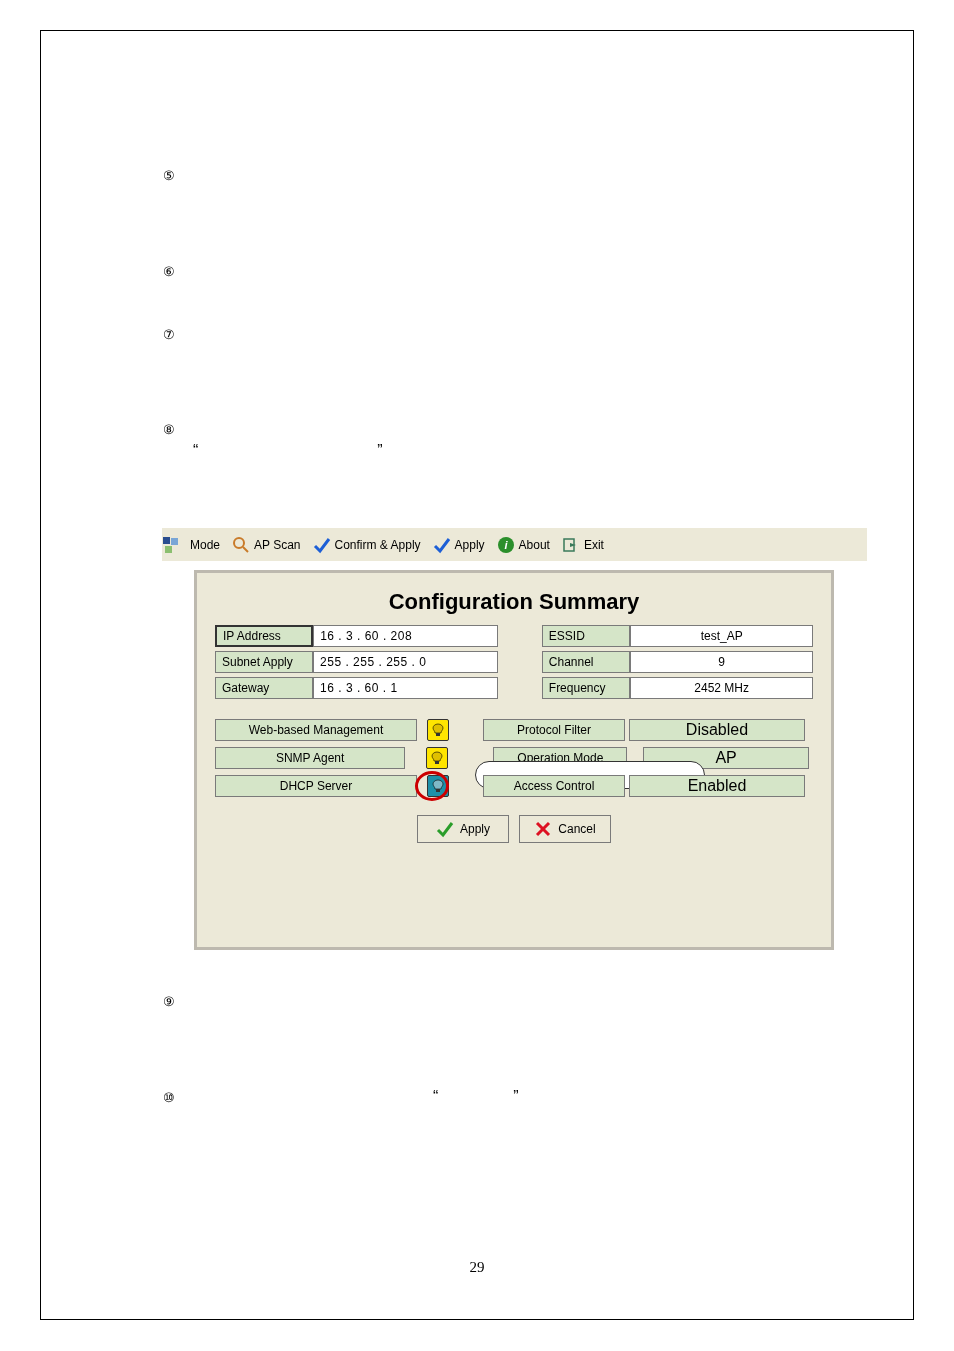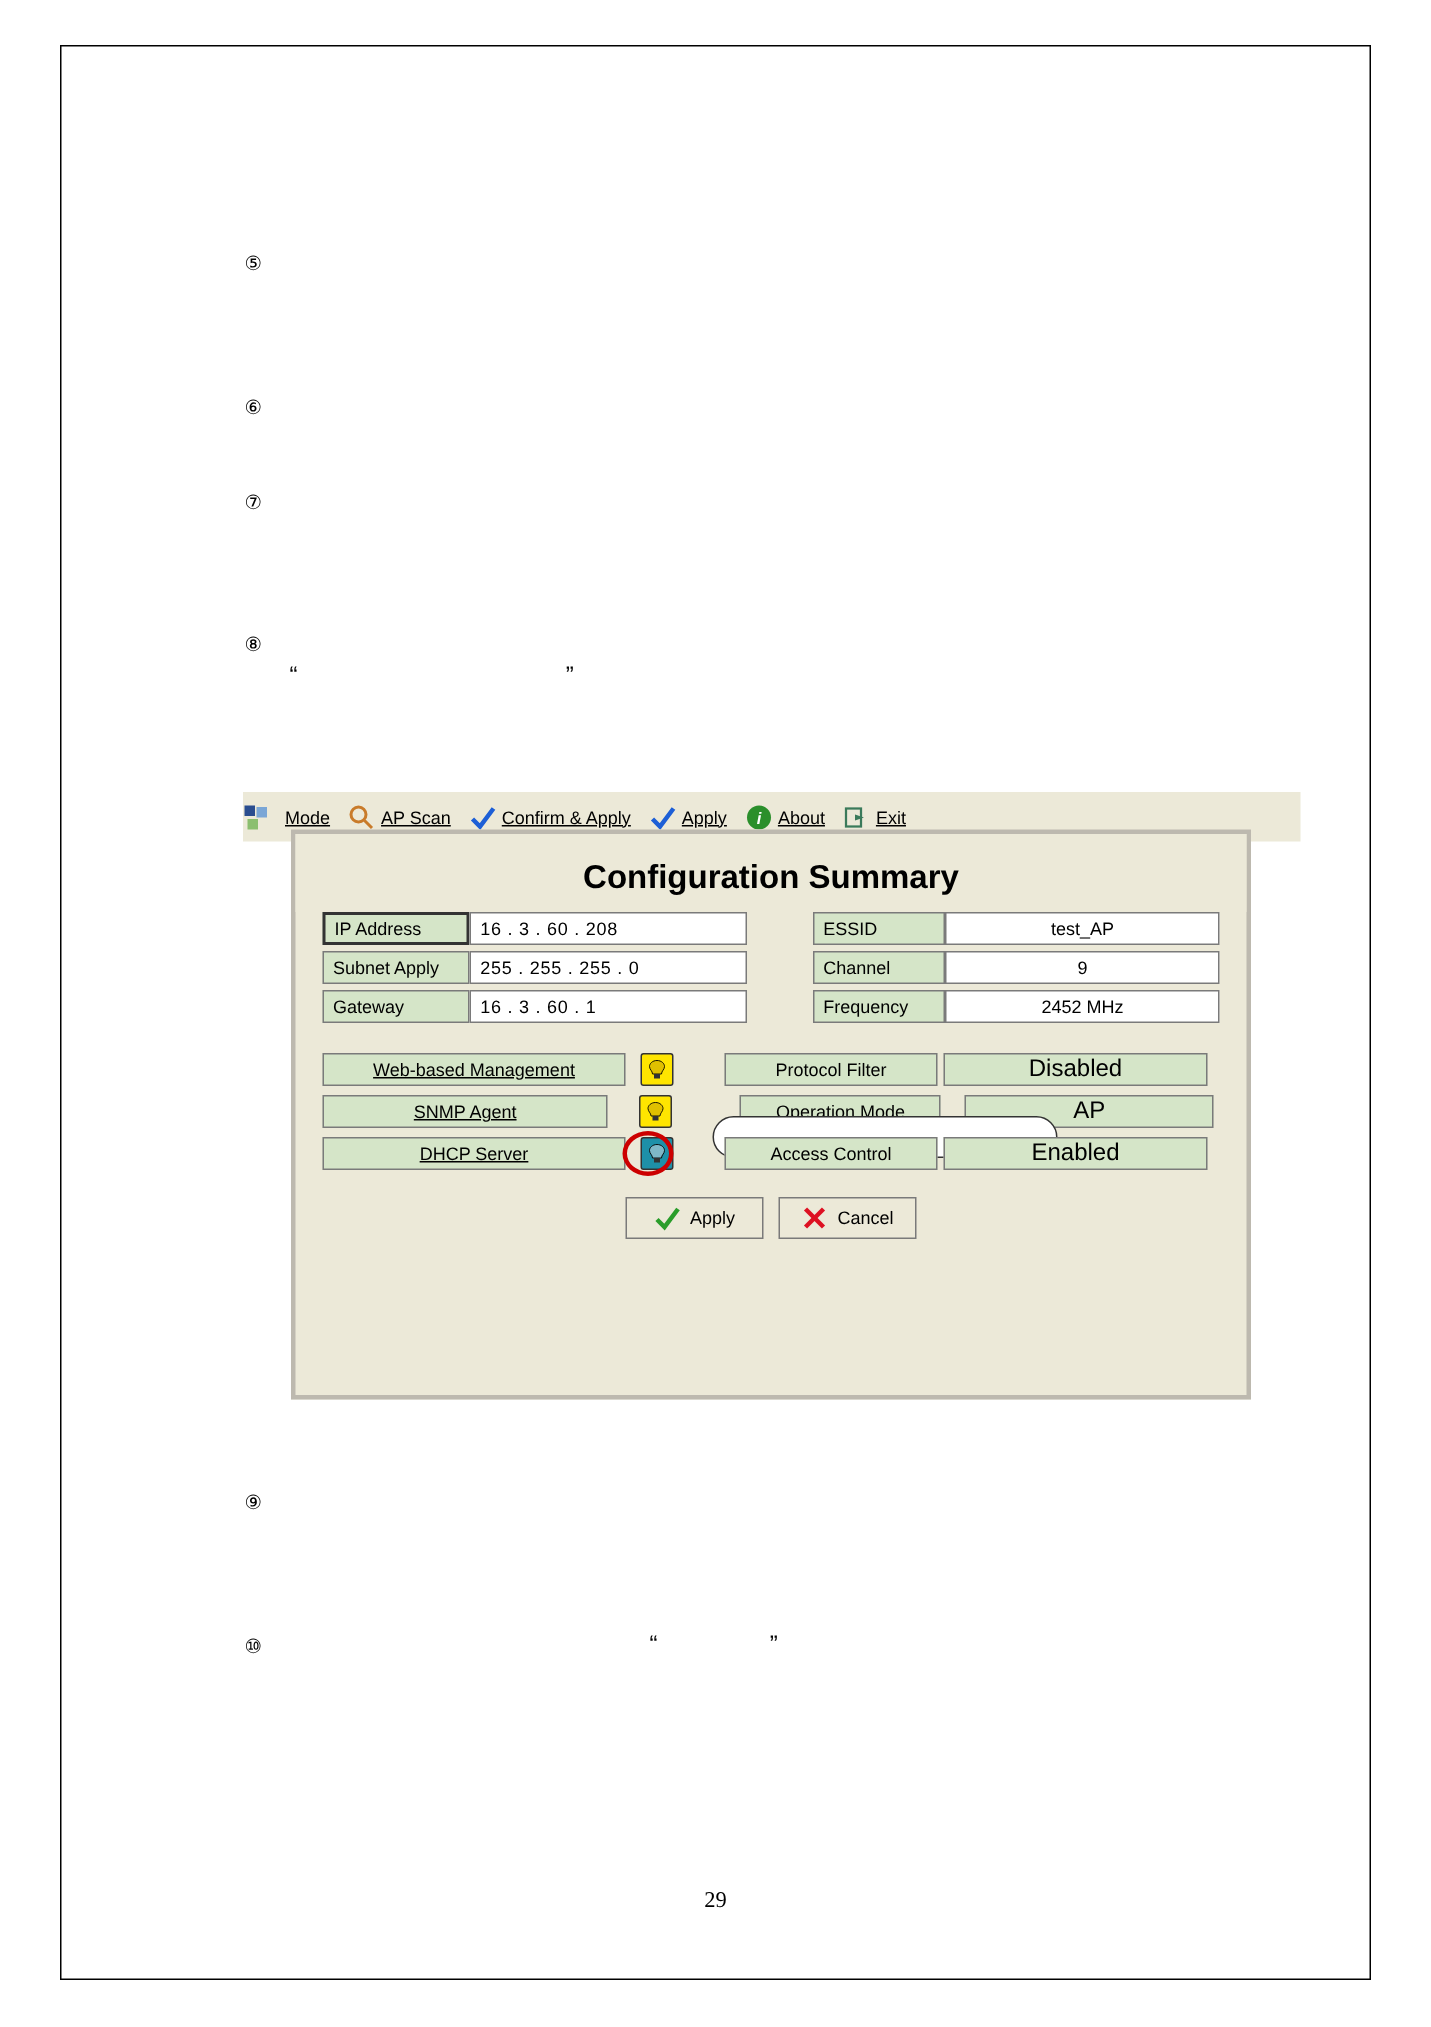--- a/index.html
+++ b/index.html
@@ -5,25 +5,25 @@
     * { margin:0; padding:0; box-sizing:border-box; }
     body { background:#fff; font-family:Arial,"Microsoft Sans Serif",sans-serif; font-size:12px; color:#000; }
     .page { width:954px; height:1351px; margin:0 auto; position:relative; }
     .outer-frame { position:absolute; left:40px; top:30px; width:874px; height:1290px; border:1px solid #000; }
     .content { position:relative; width:100%; height:100%; }
     .circled { position:absolute; font-size:13px; }
     .quote-row { position:absolute; font-size:16px; }
     .page-num { position:absolute; left:0; width:100%; text-align:center; font-size:15px; font-family:"Times New Roman",serif; }
 
     .toolbar { position:absolute; left:121px; top:497px; width:705px; height:33px; display:flex; align-items:center; background:#ece9d8; font-size:12px; }
-    .toolbar .tb-item { display:flex; align-items:center; padding:0 6px; height:100%; cursor:pointer;text-decoration:underline; }
+    .toolbar .tb-item { display:flex; align-items:center; padding:0 6px; height:100%; cursor:pointer; }
     .tb-icon { width:18px; height:18px; display:inline-block; margin-right:4px; }
 
     .config-panel {
-      position:absolute; left:153px; top:522px; width:640px; height:380px;
+      position:absolute; left:153px; top:539px; width:640px; height:380px;
       border:3px solid #bdb9af; background:#ece9d8;
     }
     .config-title {
       width:100%; text-align:center; font-size:22px; font-weight:bold;
       background:#ece9d8; padding:16px 0 10px 0; color:#000;
     }
     .summary-area { padding:0 18px; }
 
     .row-top { display:flex; gap:0; margin-bottom:4px; }
     .lbl-cell {
@@ -37,21 +37,21 @@
     }
     .val-cell.ip { width:192px; justify-content:flex-start; letter-spacing:0.5px; }
     .lbl2 { width:92px; }
     .val-cell.right { width:190px; justify-content:center; }
     .gap-mid { width:46px; }
 
     .service-block { margin-top:20px; padding:0 4px 0 0; }
     .service-row { display:flex; align-items:center; margin-bottom:6px; position:relative; }
     .svc-lbl {
       width:202px; height:22px; border:1px solid #7a7a7a; background:#d5e5c8;
-      display:flex; align-items:center; justify-content:center; font-size:12px;text-decoration:underline;
+      display:flex; align-items:center; justify-content:center; font-size:12px;
     }
     .bulb-wrap { width:30px; display:flex; justify-content:center; margin-left:6px; }
     .bulb {
       width:22px; height:22px; border:1px solid #333; border-radius:2px;
       display:flex; align-items:center; justify-content:center;
     }
     .bulb.on { background:#ffe500; }
     .bulb.off { background:#1e90a8; }
     .bulb svg { width:14px; height:14px; }
     .bulb-circle { border:3px solid #c00; border-radius:50%; width:34px; height:30px; position:absolute; left:200px; top:-4px; }

